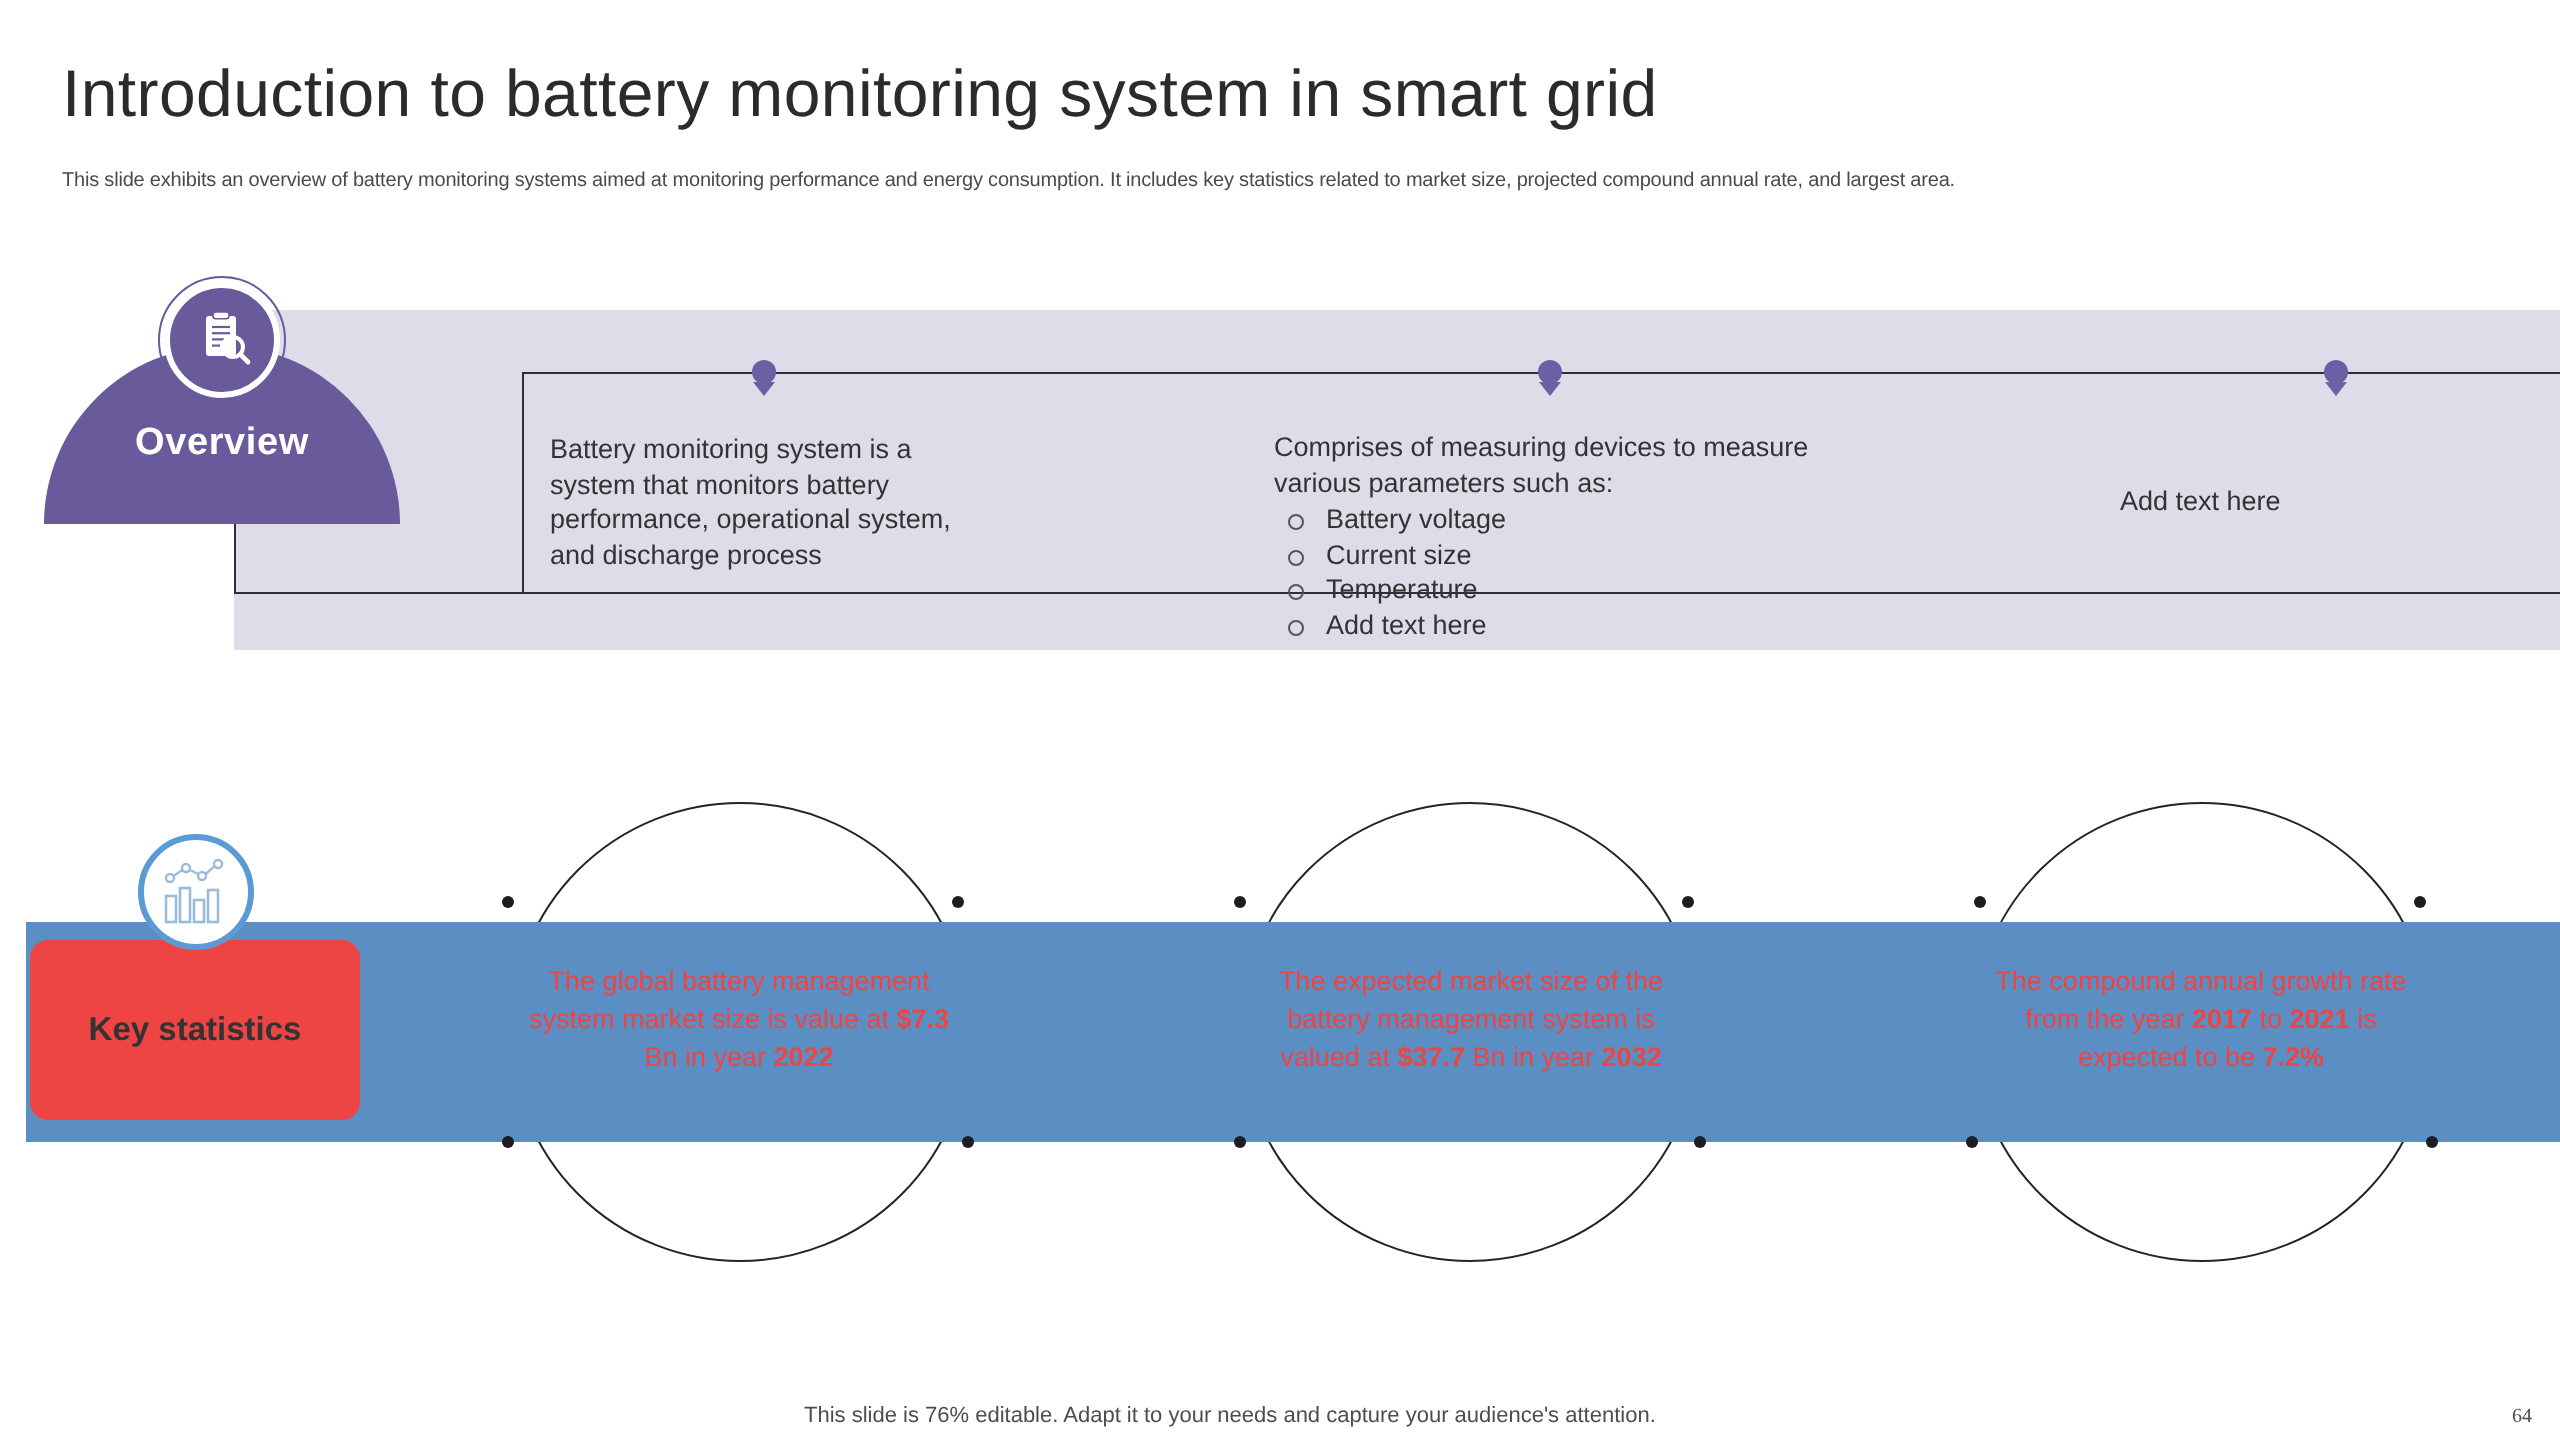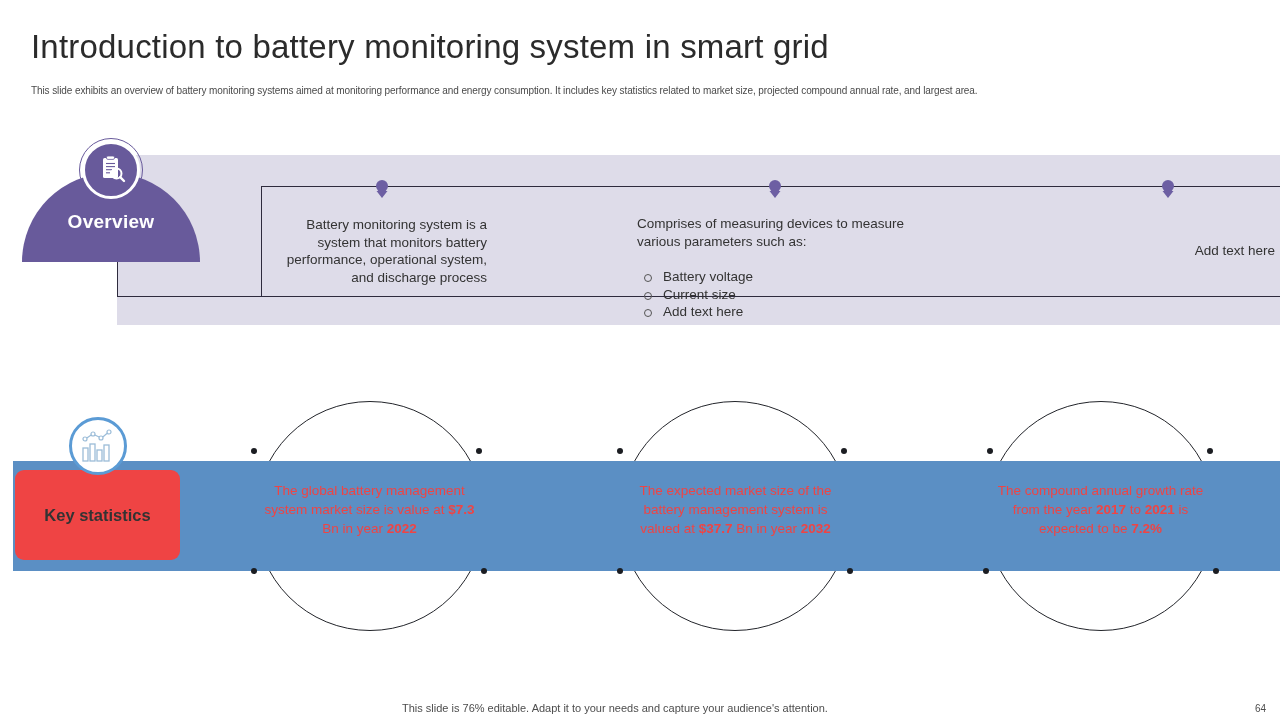--- a/index.html
+++ b/index.html
@@ -66,25 +66,25 @@
     background: #685a9b; border: 3px solid #ffffff;
     display: flex; align-items: center; justify-content: center;
   }
   .ov-icon-ring {
     position: absolute; left: 79px; top: 138px;
     width: 64px; height: 64px; border-radius: 50%;
     border: 1.2px solid #685a9b;
   }
 
   
-  .ov-col { position: absolute; text-align: right; font-size: 13.5px; color: #333; line-height: 17.5px; }
+  .ov-col { position: absolute; text-align: left; font-size: 13.5px; color: #333; line-height: 17.5px; }
   .ov-col1 { left: 275px; top: 216px; width: 212px; }
   .ov-col2 { left: 637px; top: 215px; width: 290px; text-align: left; }
   .ov-col3 { left: 1060px; top: 242px; width: 215px; }
-  .ov-col2 .lead { margin-bottom: 18px; }
+  .ov-col2 .lead { margin-bottom: 1px; }
   .ov-list { list-style: none; margin-left: 4px; }
   .ov-list li { position: relative; padding-left: 22px; line-height: 17.5px; }
   .ov-list li::before {
     content: ""; position: absolute; left: 3px; top: 6px;
     width: 6px; height: 6px; border: 1px solid #555; border-radius: 50%;
   }
 
   
   .pin { position: absolute; width: 16px; height: 22px; }
   .pin .ball {
@@ -141,21 +141,21 @@
   .st3 { left: 988px; top: 481px; }
   .stat-text b { font-weight: bold; }
 
   
   .foot-note {
     position: absolute; left: 402px; top: 702px;
     font-size: 11px; color: #4d4d4d;
   }
   .foot-page {
     position: absolute; right: 14px; top: 703px;
-    font-size: 10px; color: #4d4d4d;
+    font-size: 10px; color: #4d4d4d; font-family: Liberation Serif, serif;
   }
 </style>
 </head>
 <body>
 
 <div class="slide">
 
   <div class="title">Introduction to battery monitoring system in smart grid</div>
   <div class="subtitle">This slide exhibits an overview of battery monitoring systems aimed at monitoring performance and energy consumption. It includes key statistics related to market size, projected compound annual rate, and largest area.</div>
 
@@ -199,20 +199,21 @@
     </svg>
   </div>
 
   <div class="ov-col ov-col1">Battery monitoring system is a system that monitors battery performance, operational system, and discharge process</div>
 
   <div class="ov-col ov-col2">
     <div class="lead">Comprises of measuring devices to measure various parameters such as:</div>
     <ul class="ov-list">
       <li>Battery voltage</li>
       <li>Current size</li>
+      <li>Temperature</li>
       <li>Add text here</li>
     </ul>
   </div>
 
   <div class="ov-col ov-col3">Add text here</div>
 
   <div class="stat-ring ring1"></div>
   <div class="stat-ring ring2"></div>
   <div class="stat-ring ring3"></div>
 

